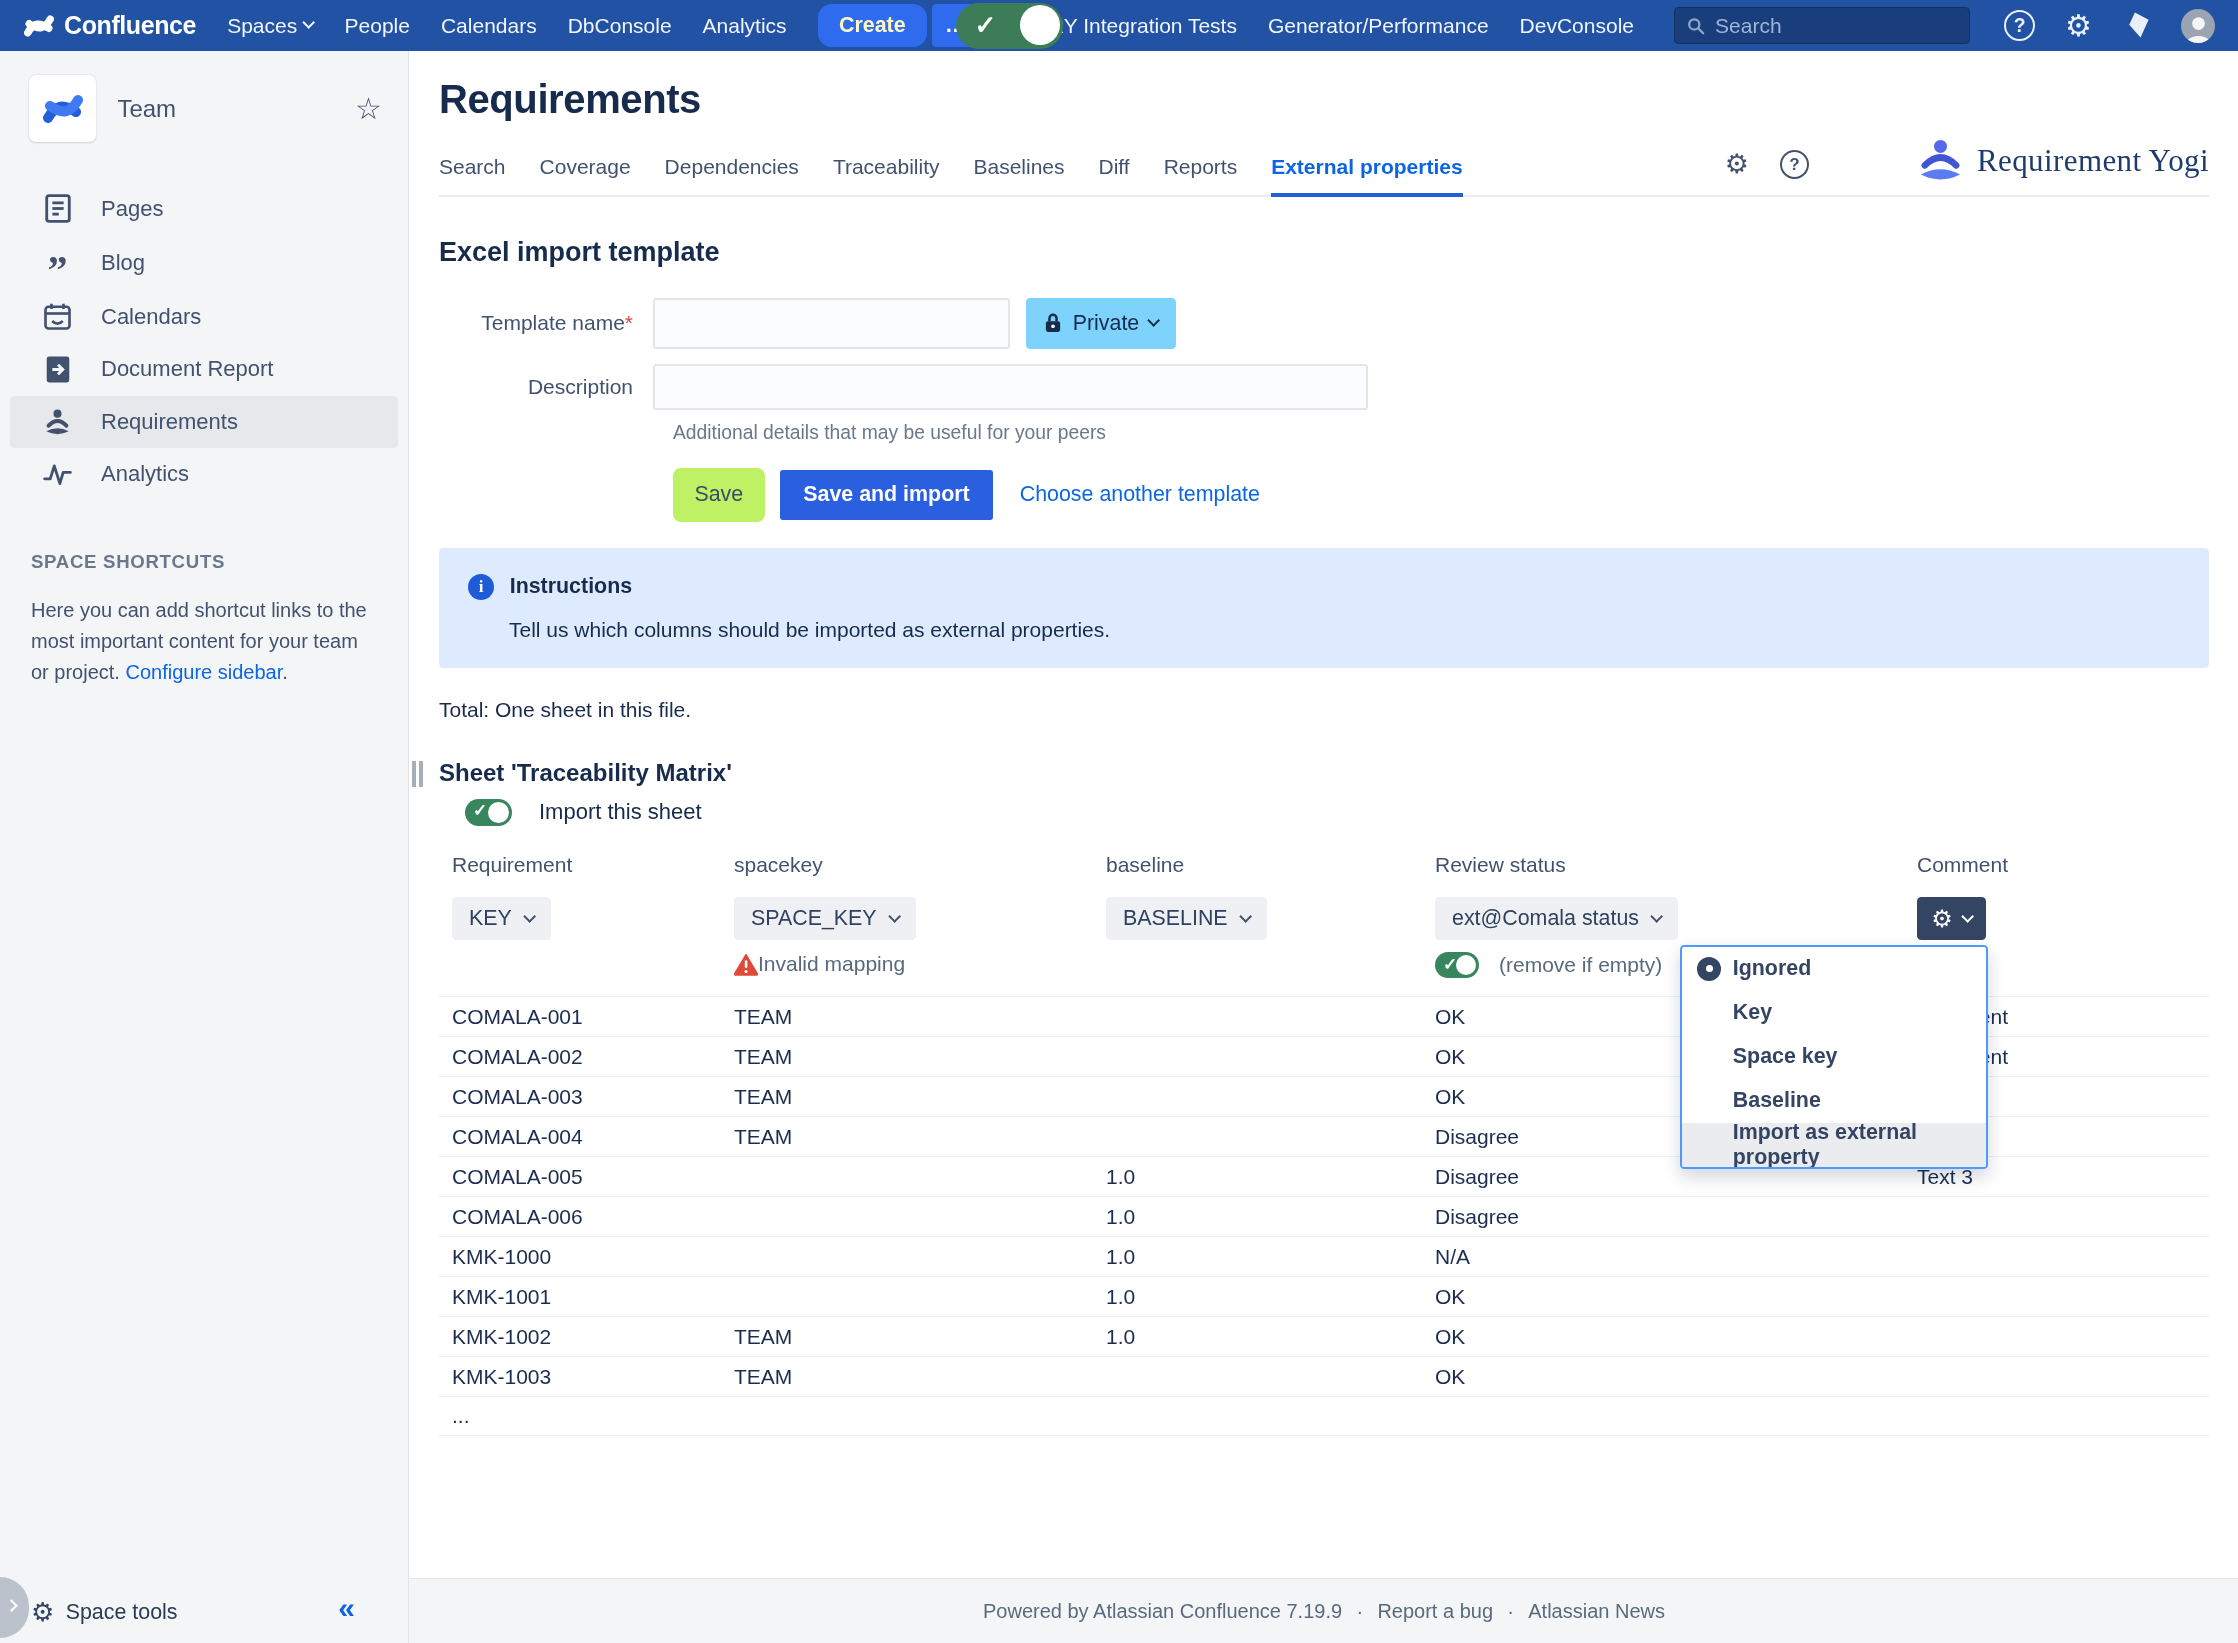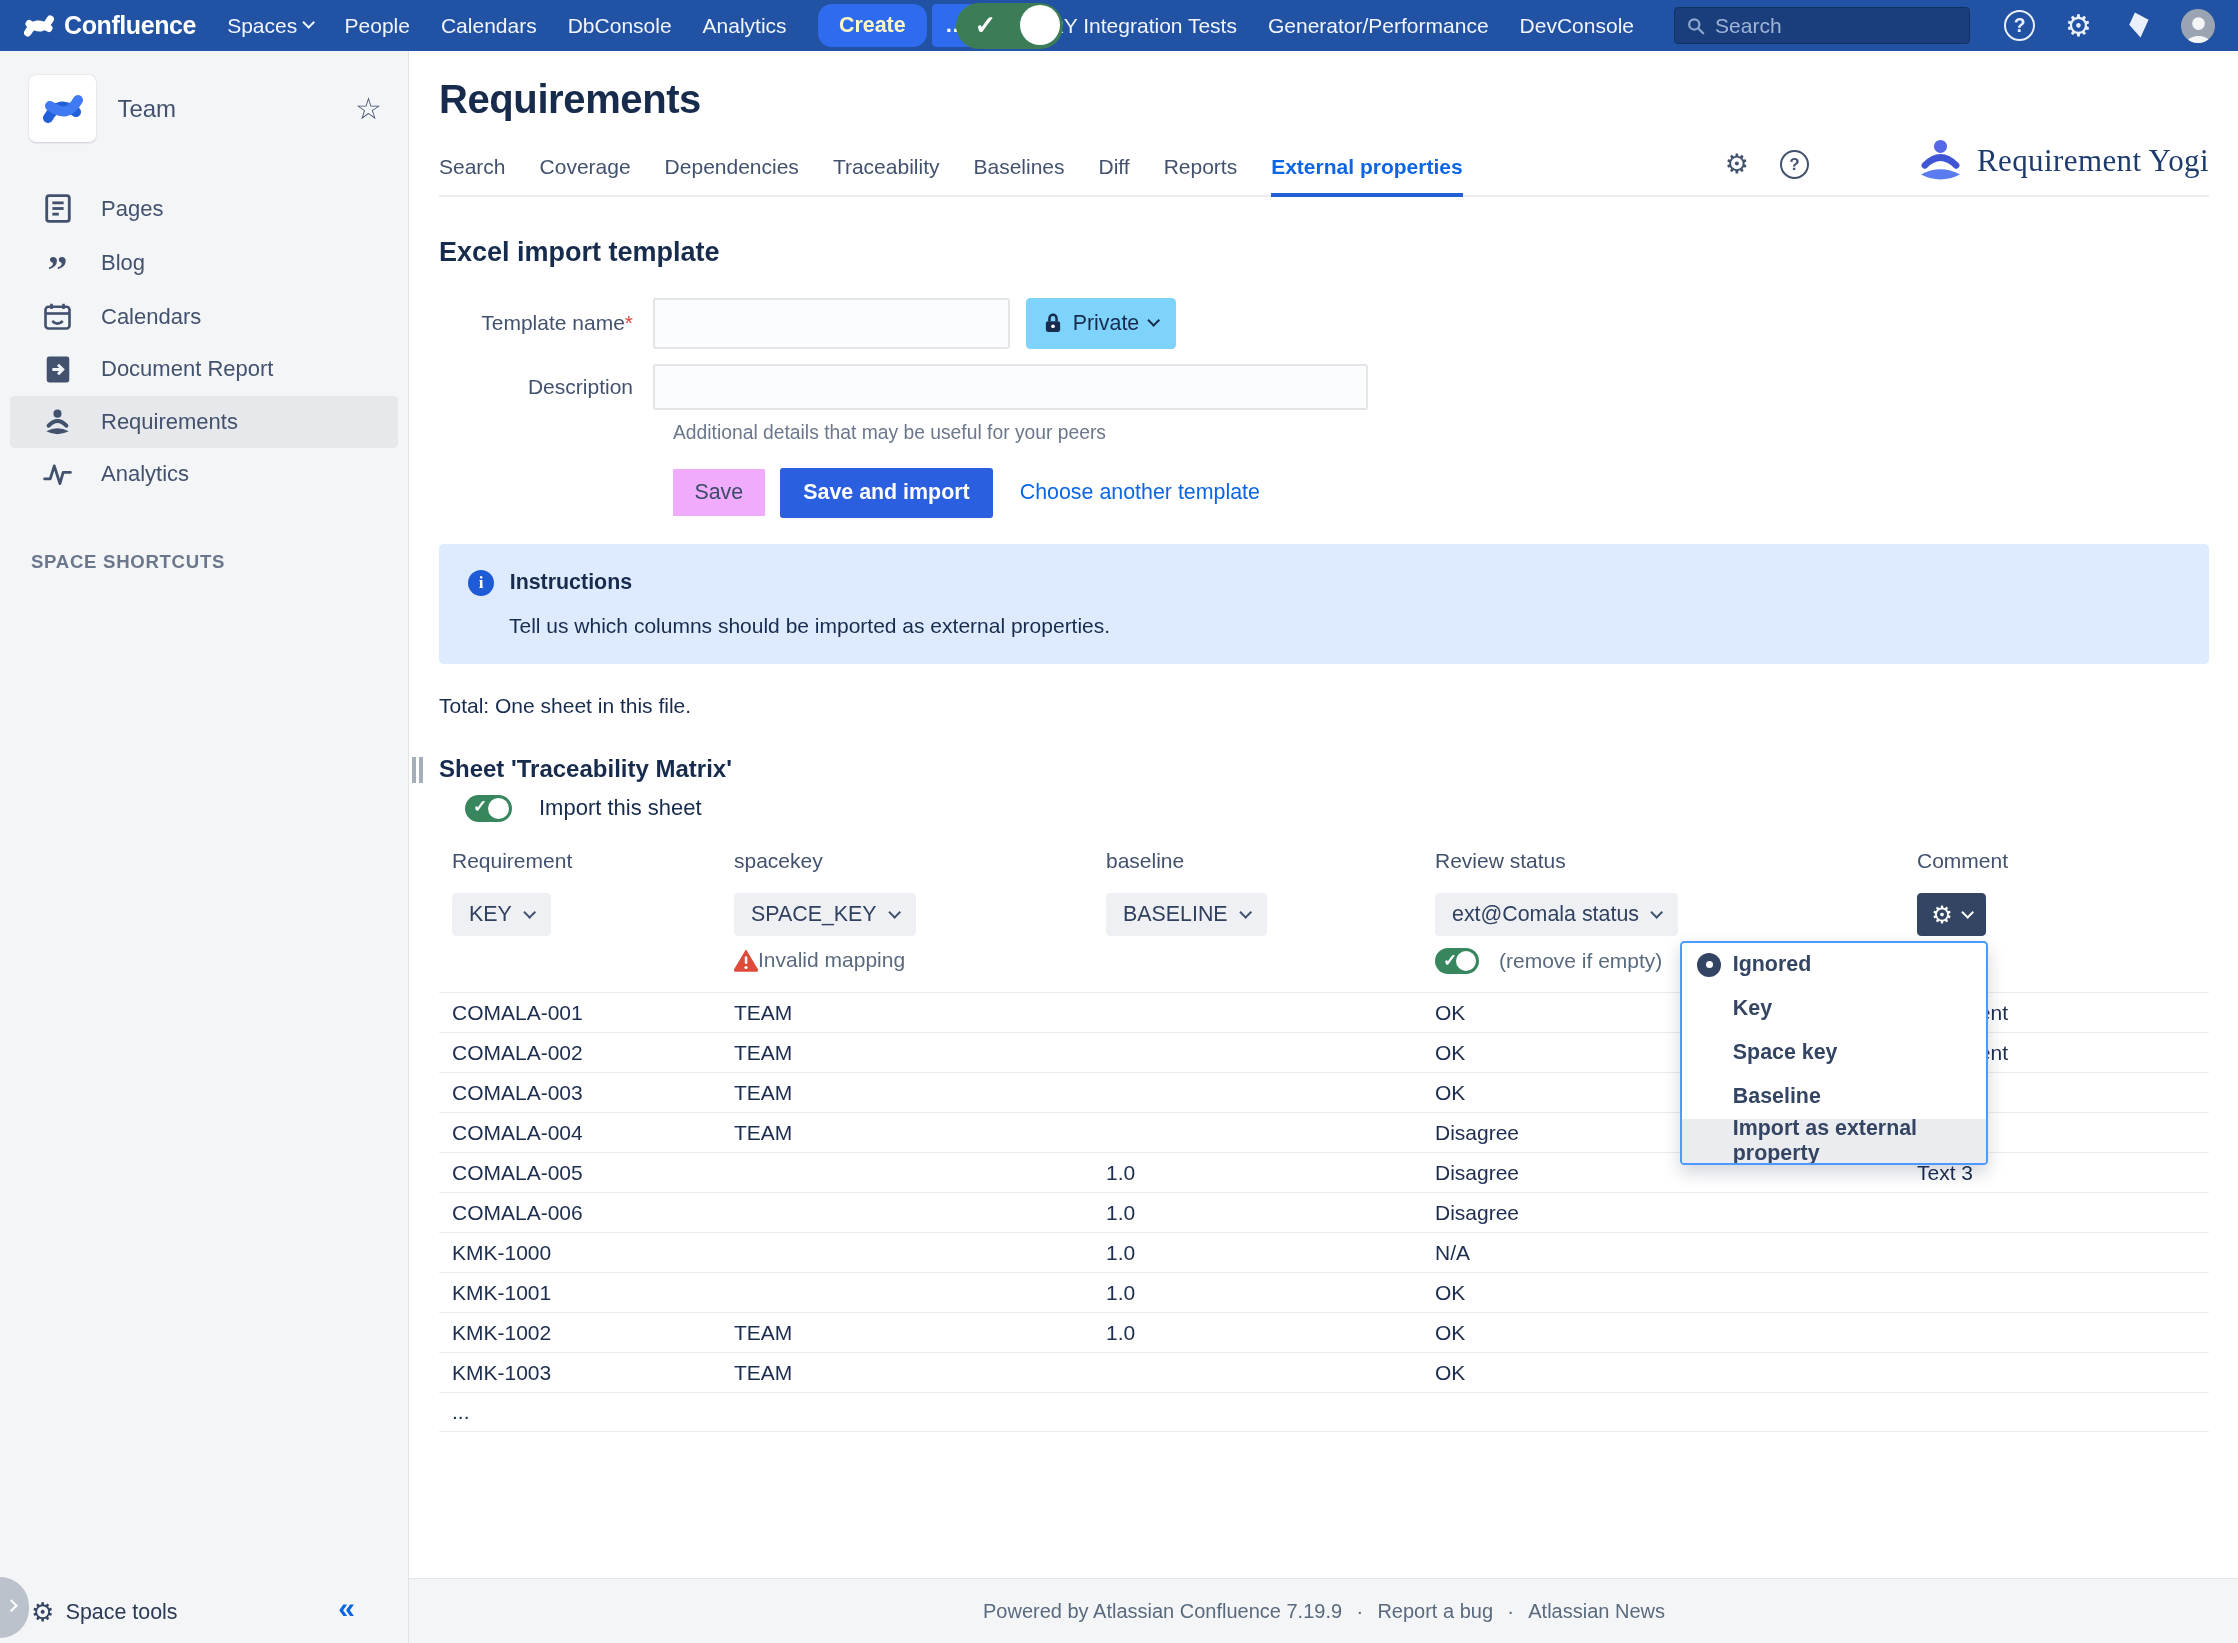--- a/index.html
+++ b/index.html
@@ -74,21 +74,21 @@
   .excel-h { margin-top:40px; }
   .frow { display:flex; align-items:center; margin-top:15.7px; }
   .frow.first { margin-top:30px; }
   .flabel { width:214px; text-align:right; padding-right:20px; font-size:21px; color:#42526e; flex:none; }
   .req-star { color:#d9473a; }
   .tinput { border:2.1px solid #e3e5e9; background:#fbfcfd; border-radius:2.9px; height:51px; width:357px; font-size:21px; padding:0 13px; outline:none; font-family:"Liberation Sans",sans-serif; color:#172b4d; }
   .tinput.desc { width:715px; height:46px; }
   .privacy-btn { margin-left:15.7px; height:51px; background:#7dd3fc; border:none; border-radius:4.3px; display:flex; align-items:center; gap:10px; padding:0 17px; font-size:21.4px; color:#172b4d; cursor:pointer; }
   .helper { margin:11.4px 0 0 234px; font-size:19.3px; color:#6b778c; }
   .btnrow { margin:24px 0 0 234px; display:flex; align-items:center; gap:15.7px; }
-  .btn-grey { background:#f0abfc; color:#3b4b68; border:none; border-radius:1px; height:47px; padding:0 21.4px; font-size:21.4px; cursor:pointer; }
+  .btn-grey { background:#bef264; color:#3b4b68; border:none; border-radius:8px; height:54px; padding:0 21.4px; font-size:21.4px; cursor:pointer; }
   .btn-primary { background:#2a5fdf; color:#fff; font-weight:700; border:none; border-radius:2.9px; height:50px; padding:0 23px; font-size:21.4px; cursor:pointer; }
   .link { color:#0c66e4; font-size:21.4px; text-decoration:none; cursor:pointer; margin-left:11.4px; }
 
   
   .map-h { margin-top:39px; font-size:31px; }
   .info-panel { margin-top:26px; background:#deebff; border-radius:4.3px; padding:26px 29px; }
   .info-head { display:flex; align-items:center; gap:15.7px; }
   .info-ic { width:26px; height:26px; border-radius:50%; background:#1d5cd6; color:#fff; font-size:17px; font-weight:700; display:flex; align-items:center; justify-content:center; font-family:"Liberation Serif",serif; flex:none; }
   .info-title { font-size:21.4px; font-weight:700; color:#172b4d; }
   .info-p { margin:18.6px 0 0 41px; font-size:21px; color:#172b4d; }
@@ -244,20 +244,24 @@
         <span class="snav-ic">
           <svg width="29" height="26" viewBox="0 0 36 32">
               <path d="M2 22 L9 22 L14 6 L21 28 L25 14 L34 14" stroke="#42526e" stroke-width="3.5" fill="none" stroke-linejoin="round" stroke-linecap="round"></path>
             </svg>
         </span>
         <span>Analytics</span>
       </div>
     </div>
 
     <div class="shortcuts-h">SPACE SHORTCUTS</div>
+    <div class="shortcuts-p">
+      <span>Here you can add shortcut links to the most important content for your team or project.</span>
+      <a>Configure sidebar</a><span>.</span>
+    </div>
 
     <div class="space-tools">
       <span class="gear-glyph">⚙</span>
       <span>Space tools</span>
     </div>
     <span class="collapse">«</span>
     <div class="edge-tab">
         <span class="chv"></span>
       </div>
   </div>

